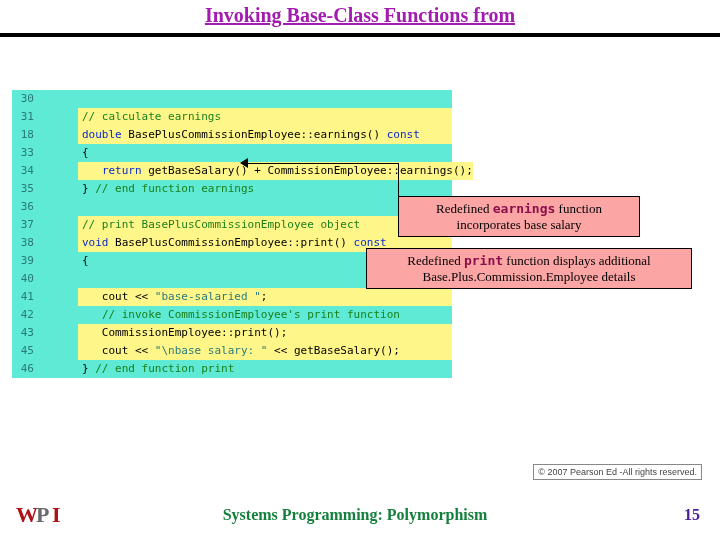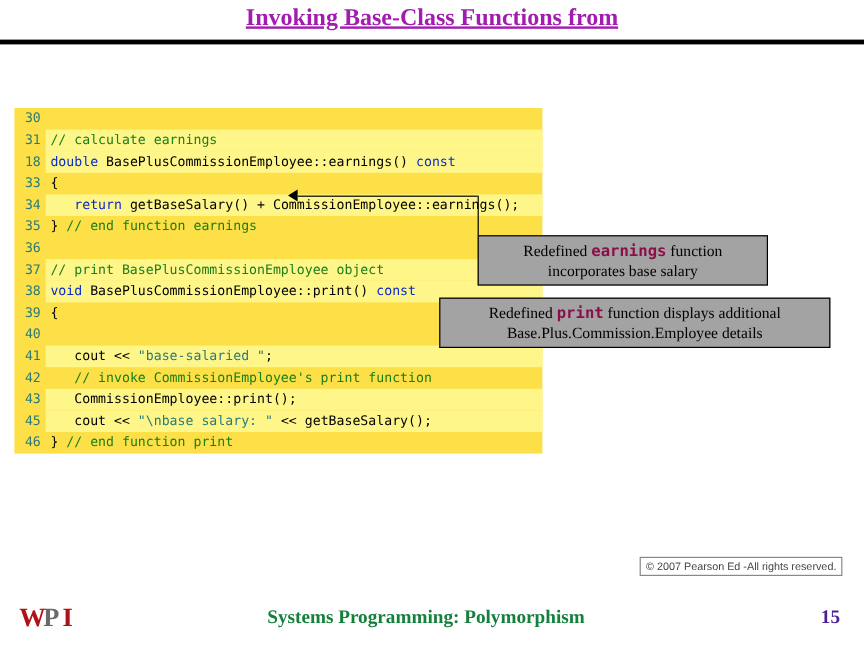--- a/index.html
+++ b/index.html
@@ -25,47 +25,47 @@
     color: #a21caf;
     line-height: 1.15;
     font-family: "Comic Sans MS", cursive;
     text-decoration: underline;
   }
   .code-area {
     position: absolute;
     left: 12px;
     top: 90px;
     width: 440px;
-    background: #fde047;
+    background: #5eead4;
     font-family: Menlo, Consolas, monospace;
     font-size: 11px;
     line-height: 18px;
   }
   .code-line {
     display: flex;
     height: 18px;
     align-items: center;
     white-space: pre;
   }
   .gutter {
     width: 22px;
     text-align: right;
     color: #2a7a7a;
     padding-right: 4px;
     flex-shrink: 0;
   }
   .hl .tok-area { background: #fff68a; }
-  .tok-area { flex: 1; padding-left: 4px; }
+  .tok-area { flex: 1; padding-left: 4px; margin-left: 40px; }
   .c-comment { color: #1a7f1a; }
   .c-kw { color: #0a2acc; }
   .c-str { color: #2a7a7a; }
   .callout {
     position: absolute;
     border: 1px solid #000;
-    background: #a3a3a3;
+    background: #fca5a5;
     font-family: Georgia, "Times New Roman", serif;
     font-size: 13px;
     padding: 4px 8px;
     text-align: center;
     line-height: 1.2;
   }
   .callout .mono {
     font-family: Menlo, Consolas, monospace;
     font-weight: bold;
     color: #8b0f4a;

